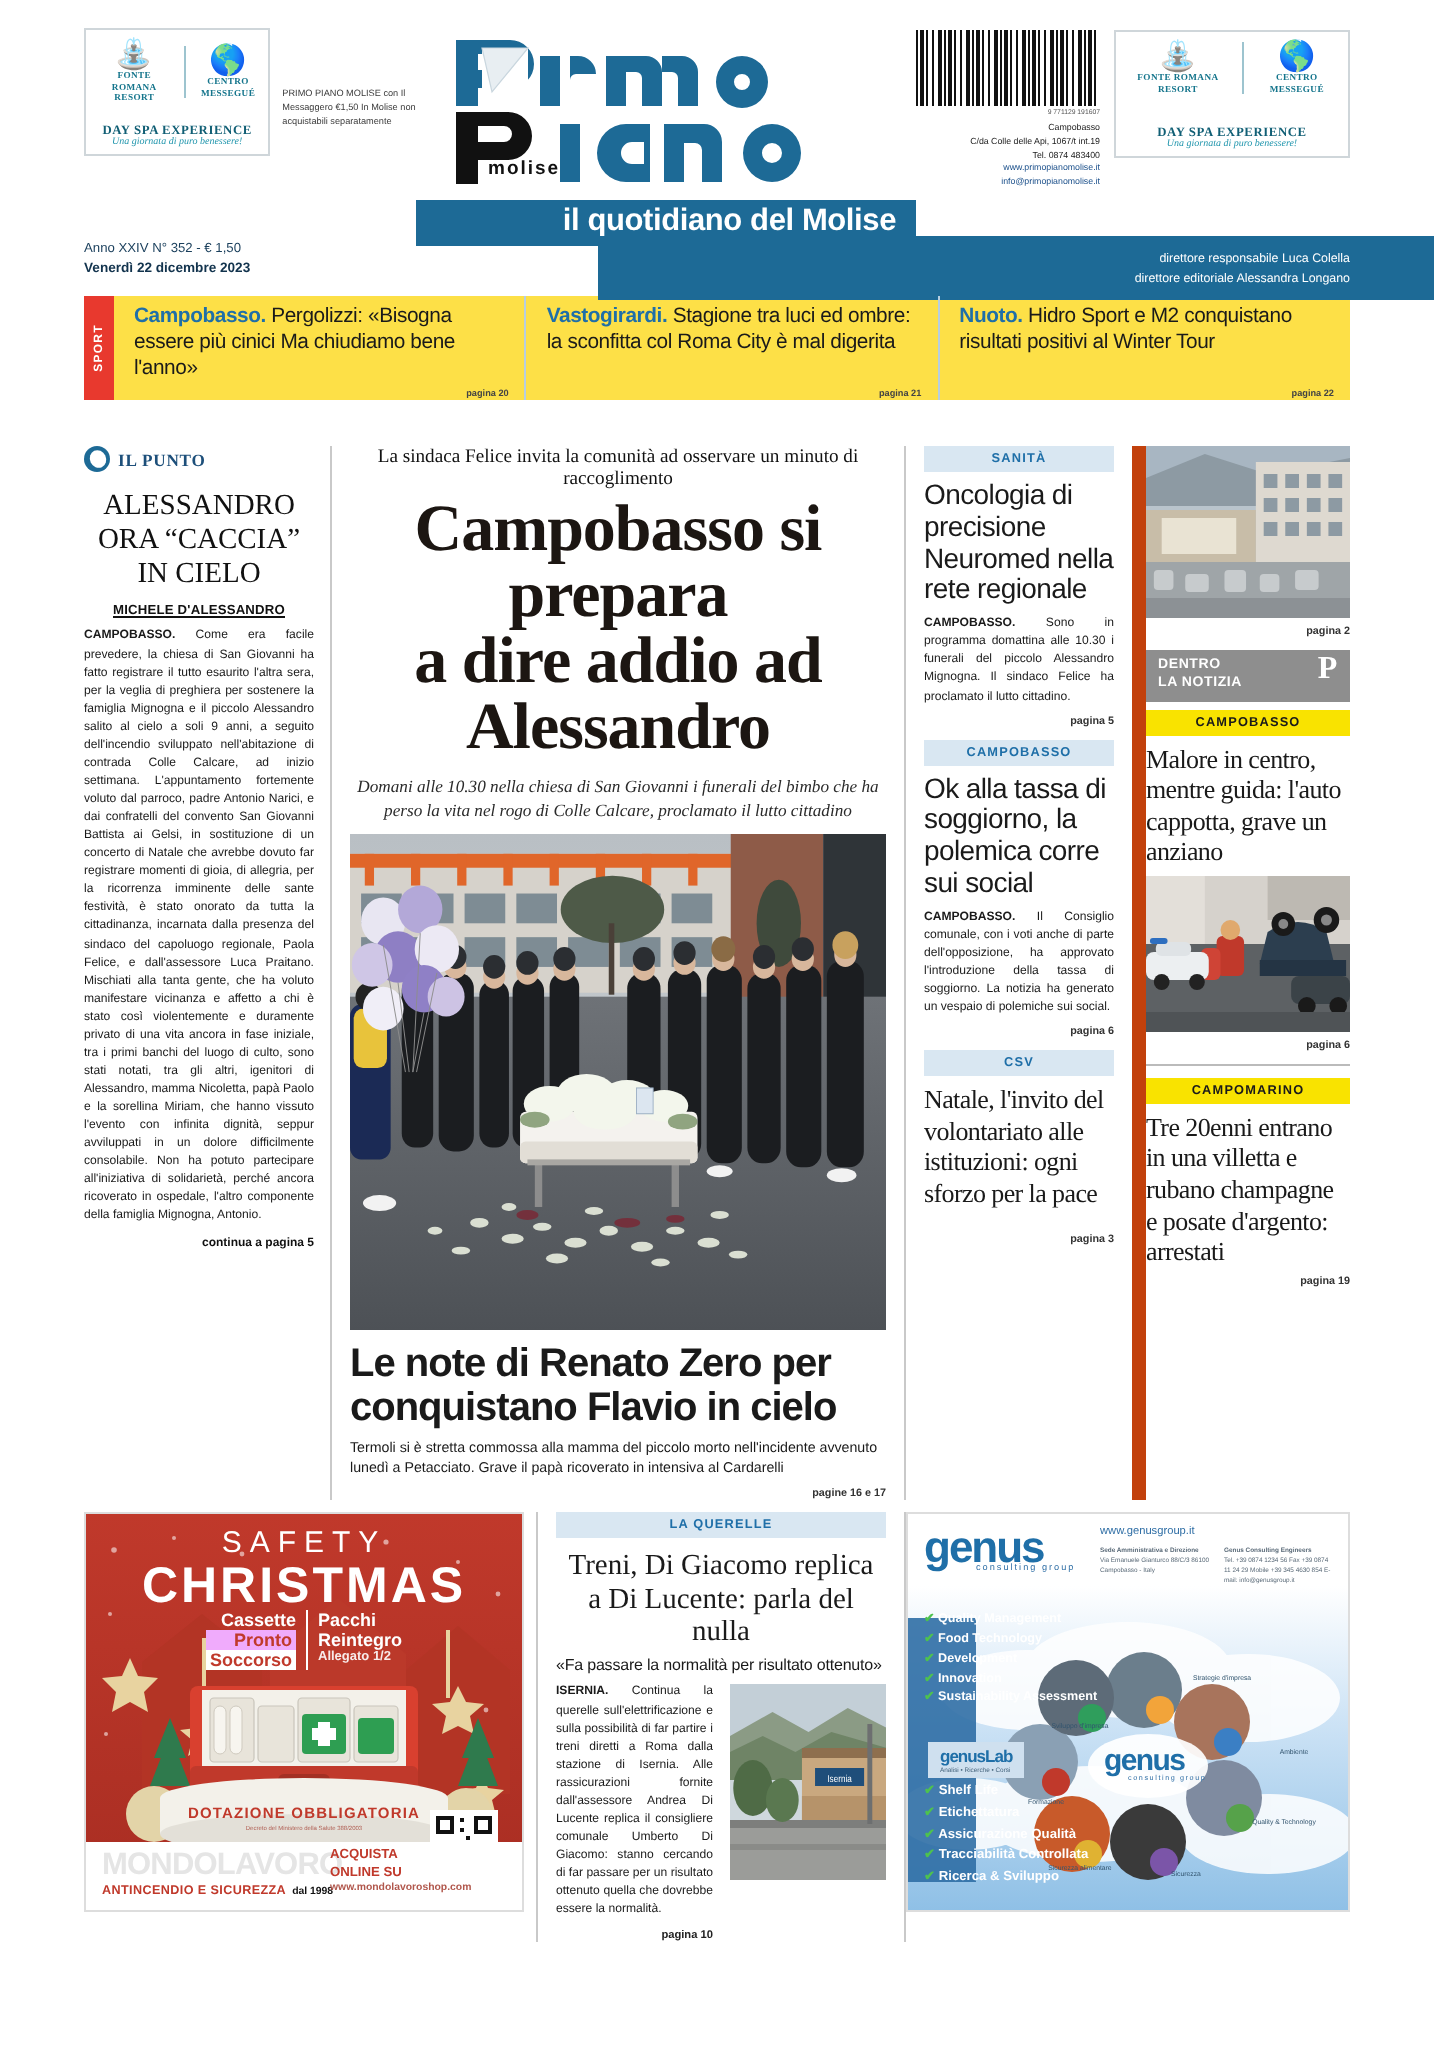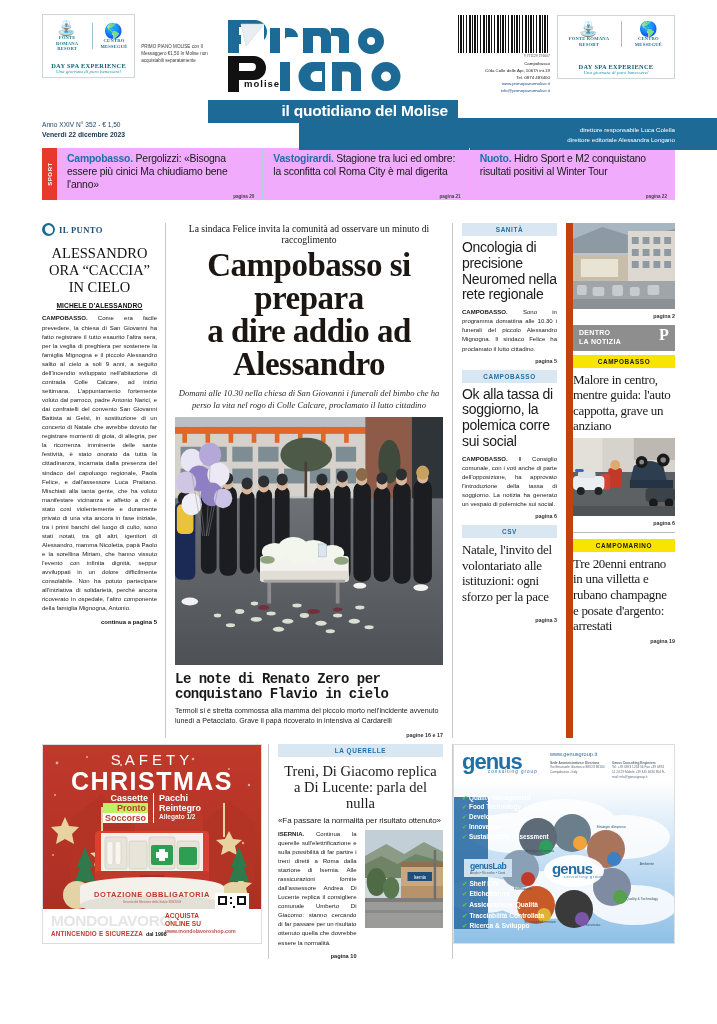--- a/index.html
+++ b/index.html
@@ -69,21 +69,21 @@
     position: absolute; right: 0; top: 118px;
     width: 418px; height: 32px;
     background: #1d6a96; color: #fff;
     font-size: 6.2px; line-height: 1.65;
     text-align: right; padding: 7px 42px 0 0;
   }
 
   
   .sport-strip {
     margin: 8px 42px 0 42px;
-    background: #f0abfc;
+    background: #fde047;
     display: flex;
     height: 52px;
     align-items: stretch;
   }
   .sport-tab {
     width: 15px; background: #e8392e; color: #fff;
     font-size: 6px; font-weight: bold; letter-spacing: .6px;
     display: flex; align-items: center; justify-content: center;
   }
   .sport-tab span { transform: rotate(-90deg); white-space: nowrap; }
@@ -146,22 +146,22 @@
     text-align: center; color: #1c1612; letter-spacing: -.5px;
     padding: 2px 0 6px 0;
   }
   .summary {
     font-family: "Liberation Serif", serif;
     font-style: italic; font-size: 8.6px; line-height: 1.42;
     text-align: center; color: #2a2a2a; padding: 0 2px 6px 2px;
   }
   .mainphoto { width: 100%; height: 248px; position: relative; overflow: hidden; background: #6d727a; }
   .sub-headline {
-    font-size: 14px; font-weight: bold; line-height: 1.06;
-    color: #1a1a1a; padding: 7px 0 4px 0; letter-spacing: -.5px; font-family: Liberation Mono, monospace;
+    font-size: 20px; font-weight: bold; line-height: 1.06;
+    color: #1a1a1a; padding: 7px 0 4px 0; letter-spacing: -.5px;
   }
   .sub-summary { font-size: 7.1px; line-height: 1.45; color: #1a1a1a; }
   .sub-page { font-size: 5.4px; font-weight: bold; text-align: right; margin-top: 5px; color: #333; }
 
   
   .colR { padding-left: 9px; display: grid; grid-template-columns: 1fr 1fr; gap: 0 9px; }
   .rc-left { border-right: 7px solid #c2410c; padding-right: 9px; margin-right: -9px; }
   .tag {
     background: #d9e7f2; color: #1f6fa8;
     font-size: 6.4px; font-weight: bold; letter-spacing: .6px;
@@ -734,21 +734,21 @@
         </g>
       </svg>
       
       <div style="position:absolute;top:6px;left:0;width:100%;text-align:center;color:#fff;
                   font-size:15px;letter-spacing:4px">SAFETY</div>
       <div style="position:absolute;top:22px;left:0;width:100%;text-align:center;color:#fff;
                   font-weight:bold;font-size:25px;letter-spacing:1.5px">CHRISTMAS</div>
       <div style="position:absolute;top:48px;left:0;width:100%;display:flex;justify-content:center;gap:5px;color:#fff;font-size:9px;font-weight:bold">
         <div style="text-align:right;border-right:1px solid #fff;padding-right:5px">
           <div>Cassette</div>
-          <div style="background:#bef264;color:#c0392b;padding:0 2px">Pronto</div>
+          <div style="background:#f0abfc;color:#c0392b;padding:0 2px">Pronto</div>
           <div style="background:#fff;color:#c0392b;padding:0 2px">Soccorso</div>
         </div>
         <div style="text-align:left">
           <div>Pacchi</div>
           <div>Reintegro</div>
           <div style="font-size:6.5px;opacity:.9">Allegato 1/2</div>
         </div>
       </div>
       <div style="position:absolute;bottom:6px;left:8px">
         <div style="font-size:15.5px;font-weight:bold;color:#e5e5e5;letter-spacing:-.4px">MONDOLAVORO</div>

